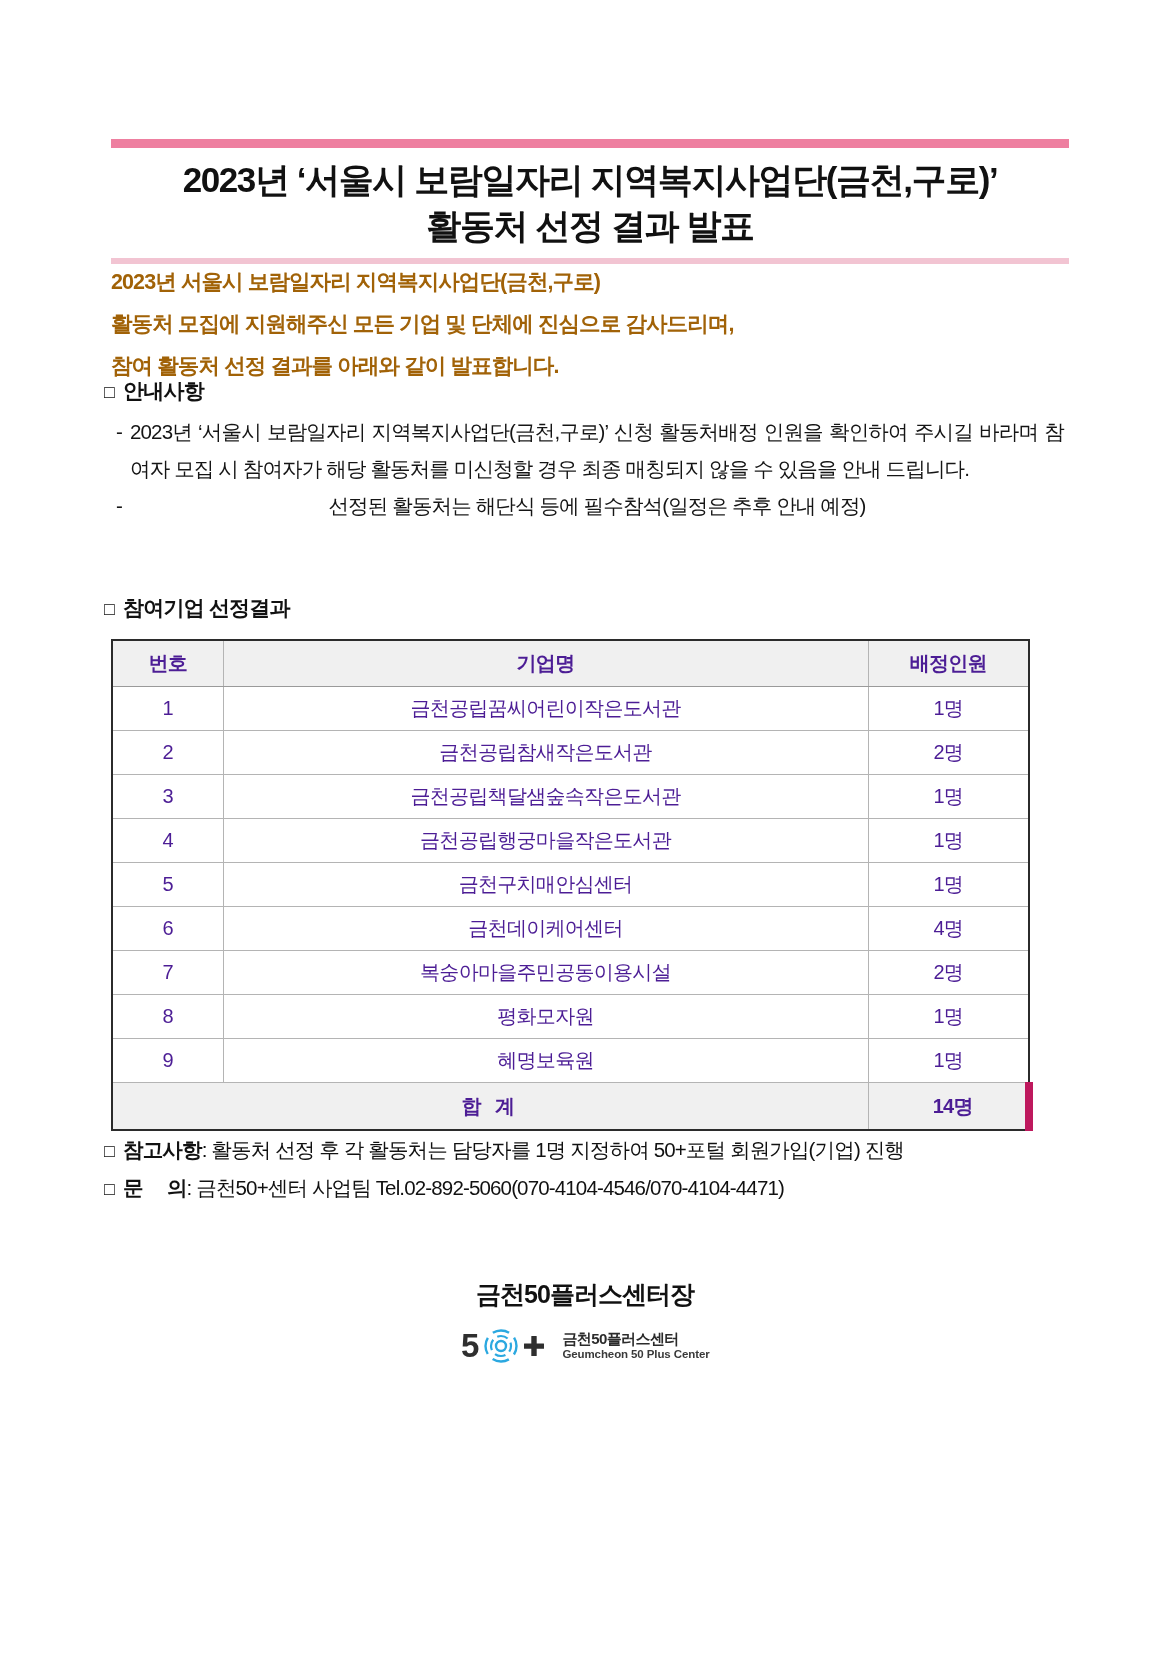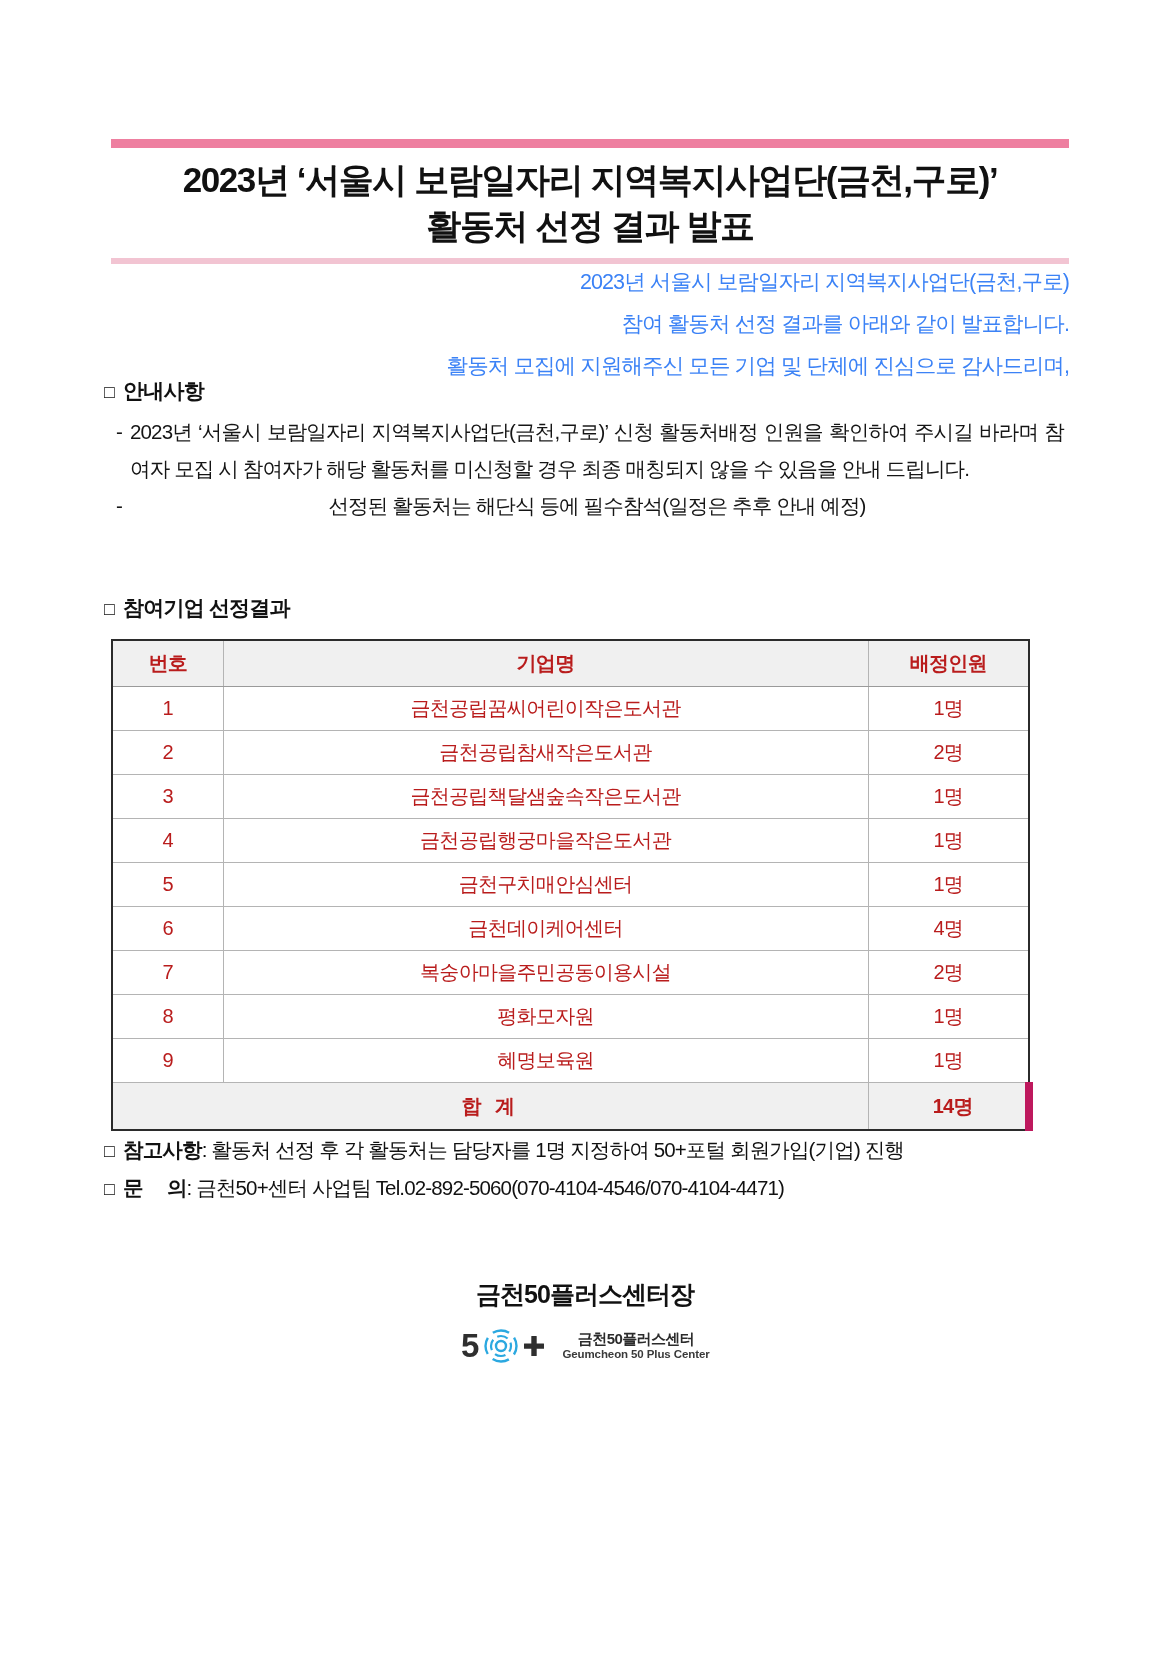--- a/index.html
+++ b/index.html
@@ -51,26 +51,26 @@
     padding: 9px 0 6px 0;
     white-space: pre-line;
   }
 
   
   .intro {
     position: absolute;
     left: 111px;
     top: 262px;
     width: 958px;
-    text-align: right;
+    text-align: left;
     font-size: 21.5px;
-    font-weight: 400;
+    font-weight: 700;
     letter-spacing: -0.9px;
     line-height: 1.95;
-    color: #3b82f6;
+    color: #a16207;
   }
 
   
   .notice {
     position: absolute;
     left: 104px;
     top: 375px;
     width: 960px;
   }
   .sect-heading {
@@ -136,21 +136,21 @@
   .result-table col.c-name  { width: 645px; }
   .result-table col.c-count { width: 161px; }
 
   .result-table th,
   .result-table td {
     border: 1px solid #b4b4b4;
     text-align: center;
     padding: 0;
     height: 43px;
     vertical-align: middle;
-    color: #b91c1c;
+    color: #4c1d95;
   }
   .result-table thead th {
     background: #f0f0f0;
     font-weight: 600;
     height: 45px;
     border-top: 2.5px solid #2b2b2b;
     border-bottom: 1px solid #9a9a9a;
   }
   .result-table thead th:first-child { border-left: 2px solid #2b2b2b; }
   .result-table thead th:last-child  { border-right: 2px solid #2b2b2b; }
@@ -218,21 +218,21 @@
     display: flex;
     align-items: center;
     justify-content: center;
     gap: 10px;
   }
   .logo-mark { display: block; }
   .logo-words {
     display: flex;
     flex-direction: column;
     justify-content: center;
-    text-align: center;
+    text-align: left;
     line-height: 1.12;
   }
   .logo-ko {
     font-size: 15px;
     font-weight: 700;
     letter-spacing: -0.6px;
     color: #2b2b2b;
   }
   .logo-en {
     font-size: 11.5px;
@@ -248,22 +248,22 @@
 
   <div class="title-block">
     <div class="rule-top"></div>
     <div class="doc-title"><span>2023년 ‘서울시 보람일자리 지역복지사업단(금천,구로)’</span>
 <span>활동처 선정 결과 발표</span></div>
     <div class="rule-bottom"></div>
   </div>
 
   <div class="intro">
     <div>2023년 서울시 보람일자리 지역복지사업단(금천,구로)</div>
+    <div>활동처 모집에 지원해주신 모든 기업 및 단체에 진심으로 감사드리며,</div>
     <div>참여 활동처 선정 결과를 아래와 같이 발표합니다.</div>
-    <div>활동처 모집에 지원해주신 모든 기업 및 단체에 진심으로 감사드리며,</div>
   </div>
 
   <div class="notice">
     <div class="sect-heading">
       <span class="box-glyph">□</span>
       <span>안내사항</span>
     </div>
     <div class="notice-list">
       <div class="notice-item">
         <span class="dash">-</span>

